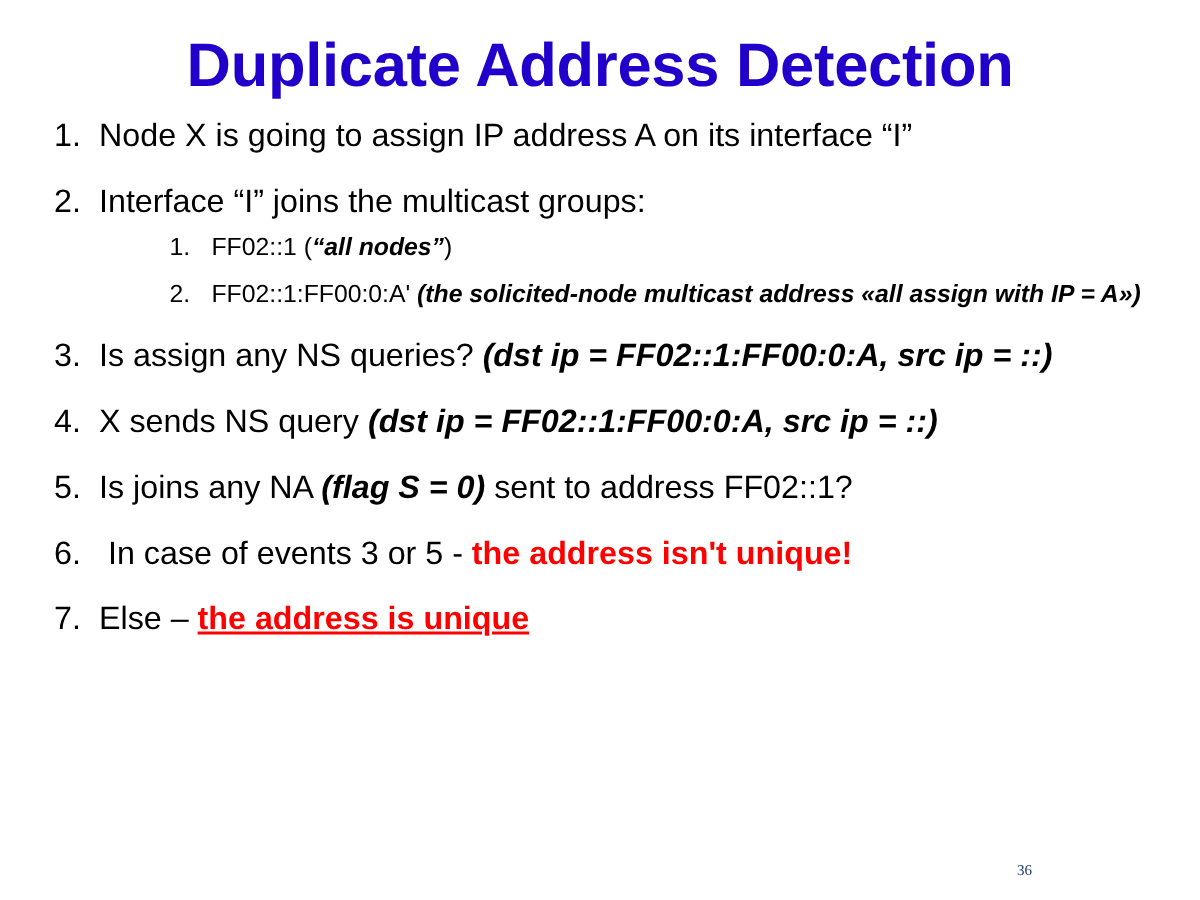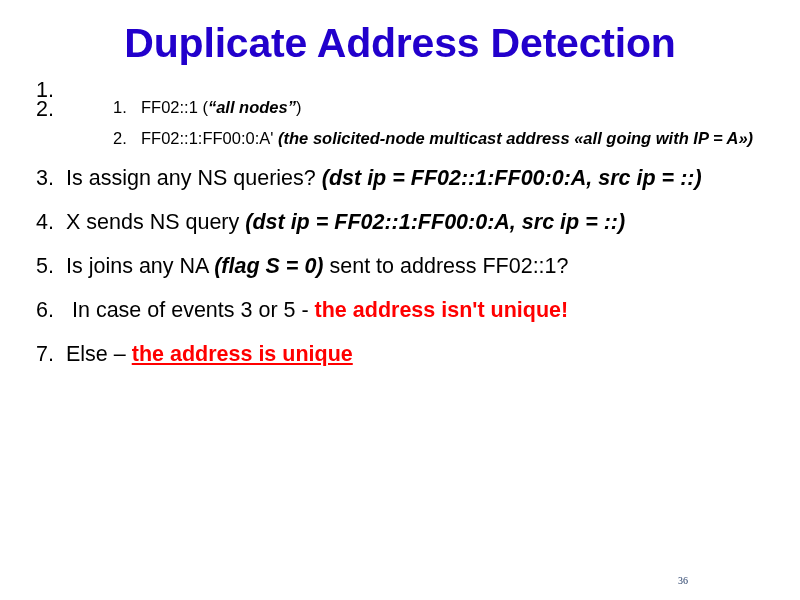--- a/index.html
+++ b/index.html
@@ -130,30 +130,32 @@
 <div class="slide">
 
   <div class="slide-title" style="color: rgb(34, 0, 204);">
     <span>Duplicate Address Detection</span>
   </div>
 
   <ol class="body-list">
 
     <li class="lvl1-item">
       <span class="marker">1.</span>
+      <span>Node X is going to assign IP address A on its interface “I”</span>
     </li>
 
     <li class="lvl1-item">
       <span class="marker">2.</span>
+      <span>Interface “I” joins the multicast groups:</span>
       <ol class="sub-list">
         <li class="lvl2-item">
           <span class="marker">1.</span><span>FF02::1 (</span><span class="note">“all nodes”</span><span>)</span>
         </li>
         <li class="lvl2-item">
-          <span class="marker">2.</span><span>FF02::1:FF00:0:A' </span><span class="note">(the solicited-node multicast address «all going with IP = A»)</span>
+          <span class="marker">2.</span><span>FF02::1:FF00:0:A' </span><span class="note">(the solicited-node multicast address «all assign with IP = A»)</span>
         </li>
       </ol>
     </li>
 
     <li class="lvl1-item">
       <span class="marker">3.</span><span>Is assign any NS queries? </span><span class="note">(dst ip = FF02::1:FF00:0:A, src ip = ::)</span>
     </li>
 
     <li class="lvl1-item">
       <span class="marker">4.</span><span>X sends NS query </span><span class="note">(dst ip = FF02::1:FF00:0:A, src ip = ::)</span>

